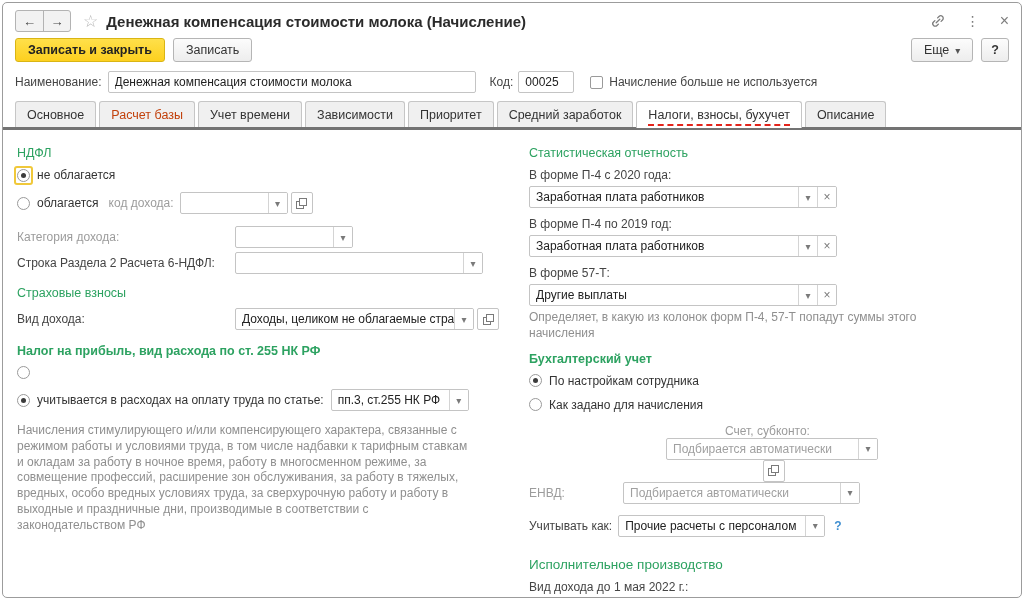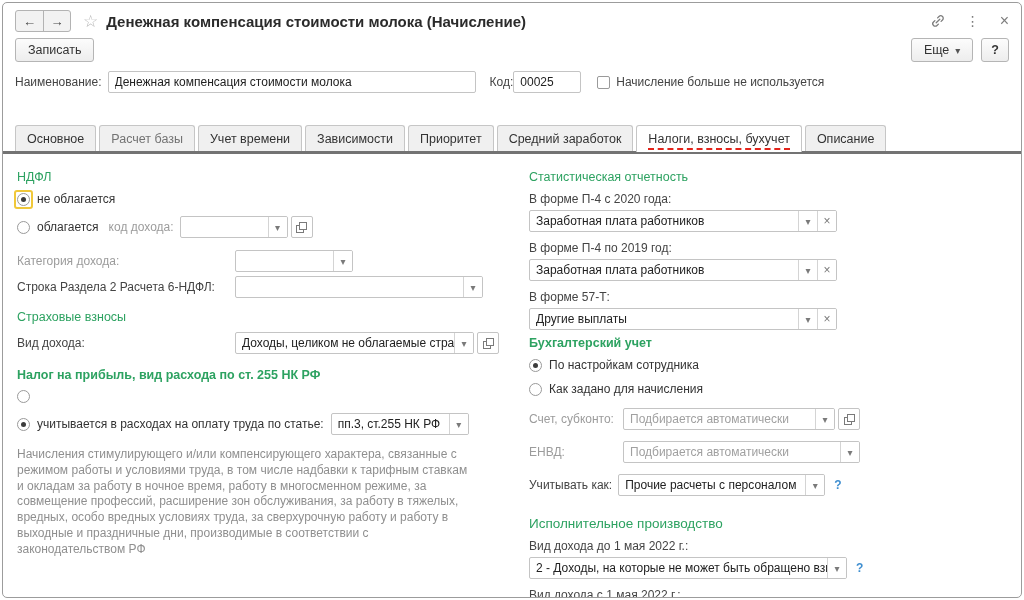--- a/index.html
+++ b/index.html
@@ -24,30 +24,30 @@
   .cmd-spacer { flex:1; }
   .btn .dd { margin-left:6px; font-size:10px; color:#555; }
   .btn-help { padding:0 9px; font-weight:bold; margin-right:0; }
 
   
   .namerow { display:flex; align-items:center; padding:2px 12px 8px 12px; font-size:12px; color:#444; }
   .lbl { white-space:nowrap; }
   .txt { height:22px; border:1px solid #c4c4c4; border-radius:2px; font-size:12px; padding:0 6px; color:#222; font-family:inherit; }
   .name-input { width:368px; margin-left:6px; }
   .code-lbl { margin-left:14px; }
-  .code-input { width:68px; }
+  .code-input { width:56px; margin-left:5px; }
   .cbwrap { display:flex; align-items:center; margin-left:16px; cursor:pointer; }
   .cb { width:13px; height:13px; border:1px solid #9a9a9a; border-radius:2px; background:#fff; }
   .cb-lbl { margin-left:6px; }
 
   
   .tabs { display:flex; padding:0 12px; border-bottom:3px solid #737373; align-items:flex-end; }
   .tab { height:26px; display:flex; align-items:center; padding:0 11px; font-size:12.5px; color:#333; background:#f0f0f0; border:1px solid #c6c6c6; border-bottom:none; border-radius:3px 3px 0 0; margin-right:3px; cursor:pointer; position:relative; }
-  .tab.disabled { color:#737373; }
-  .tab.active { background:#fff; height:27px; margin-bottom:-1px; z-index:2;margin-top:24px; }
+  .tab.disabled { color:#c2410c; }
+  .tab.active { background:#fff; height:27px; margin-bottom:-1px; z-index:2; }
   .tab.active .tab-label { border-bottom:2px dashed #e3241b; padding-bottom:2px; margin-bottom:-4px; }
 
   
   .content { display:flex; padding:12px 14px 0 14px; }
   .col-left { width:482px; flex:none; }
   .col-right { margin-left:30px; width:486px; flex:none; }
 
   .sect { color:#2da261; font-size:12.5px; margin:4px 0 8px 0; }
   .sect.bold { font-weight:bold; }
   .sect.big { font-size:13.5px; margin-top:8px; }
@@ -107,20 +107,21 @@
           <path d="M7.6 4.9 l1.4-1.4 a2.4 2.4 0 0 1 3.5 3.5 L11.1 8.4"></path>
           <path d="M8.4 11.1 L7 12.5 a2.4 2.4 0 0 1 -3.5 -3.5 L4.9 7.6"></path>
         </g>
       </svg>
     </span>
     <span class="tb-ico">⋮</span>
     <span class="tb-ico tb-close">×</span>
   </div>
 
   <div class="cmdbar">
+    <button class="btn btn-primary">Записать и закрыть</button>
     <button class="btn">Записать</button>
     <span class="cmd-spacer"></span>
     <button class="btn">
         <span>Еще</span>
         <span class="dd">▾</span>
       </button>
     <button class="btn btn-help">?</button>
   </div>
 
   <div class="namerow">
@@ -258,34 +259,35 @@
 
       <div class="sublabel">В форме 57-Т:</div>
       <div class="row" style="margin-bottom:6px;">
         <span class="combo" style="width:308px;">
           <span class="combo-val">Другие выплаты</span>
           <span class="combo-btn">▾</span>
           <span class="combo-btn clear">×</span>
         </span>
       </div>
 
+      <div class="note note-right">Определяет, в какую из колонок форм П-4, 57-Т попадут суммы этого начисления</div>
 
       <div class="sect bold">Бухгалтерский учет</div>
 
       <div class="radio-row">
         <span class="radio checked"></span>
         <span class="radio-lbl">По настройкам сотрудника</span>
       </div>
 
       <div class="radio-row" style="margin-bottom:12px;">
         <span class="radio"></span>
         <span class="radio-lbl">Как задано для начисления</span>
       </div>
 
-      <div class="row" style="margin-bottom:11px;">
+      <div class="row" style="margin-bottom:0;flex-direction:column;">
         <span class="lblcol gray" style="width:94px;">Счет, субконто:</span>
         <span class="combo" style="width:212px;">
           <span class="combo-val ph">Подбирается автоматически</span>
           <span class="combo-btn">▾</span>
         </span>
         <span class="choose-btn">
             <span class="choose-glyph"></span>
           </span>
       </div>
 

